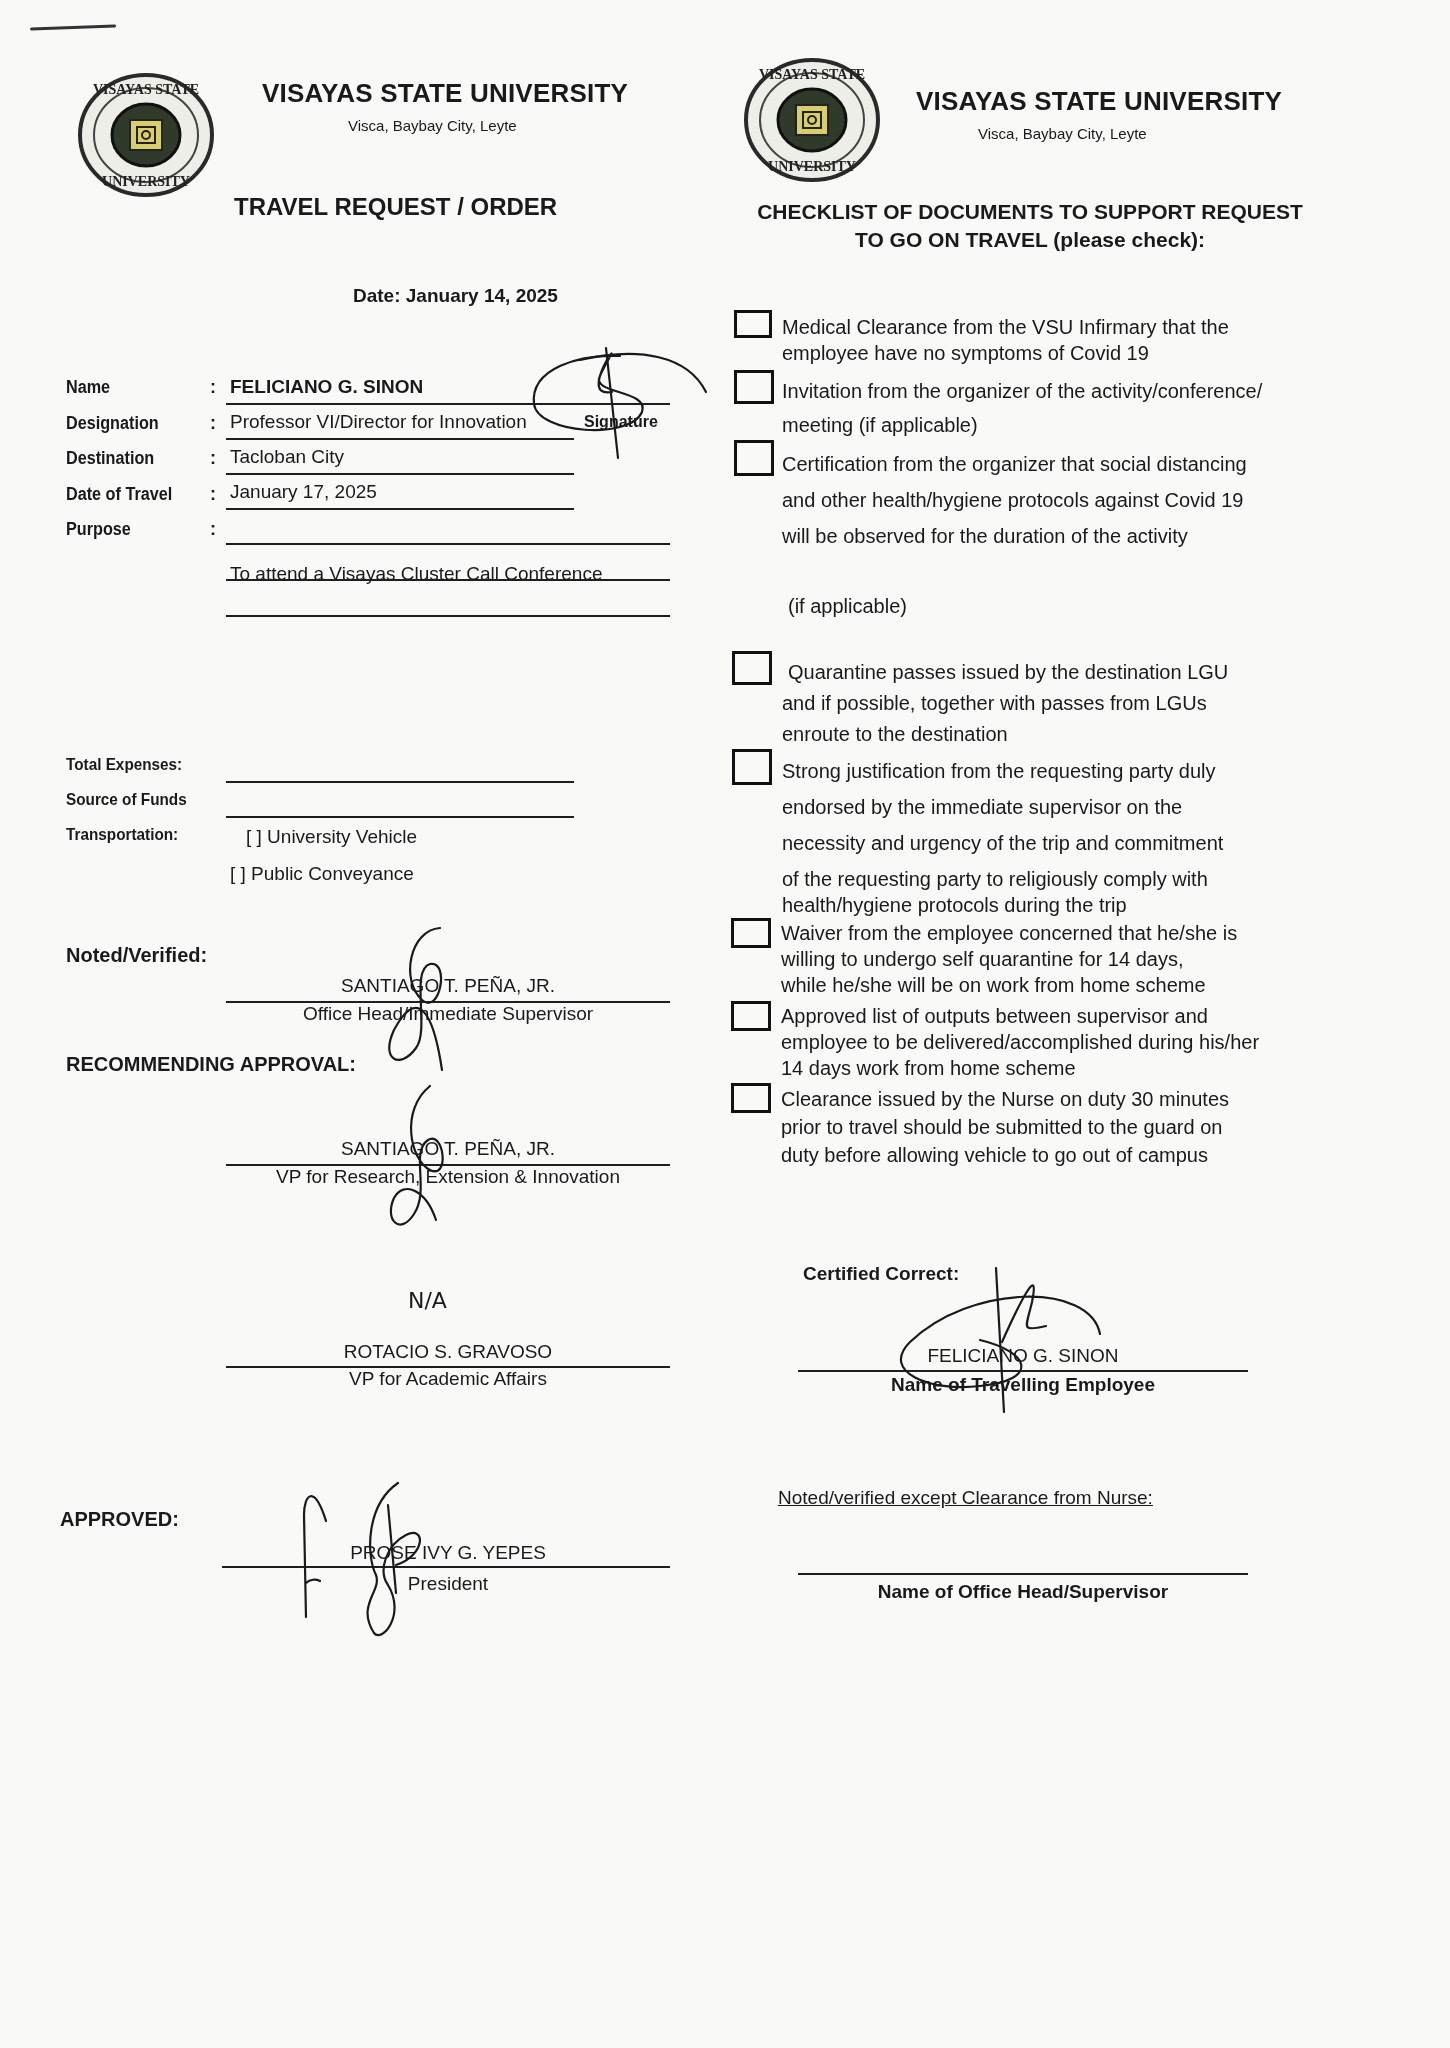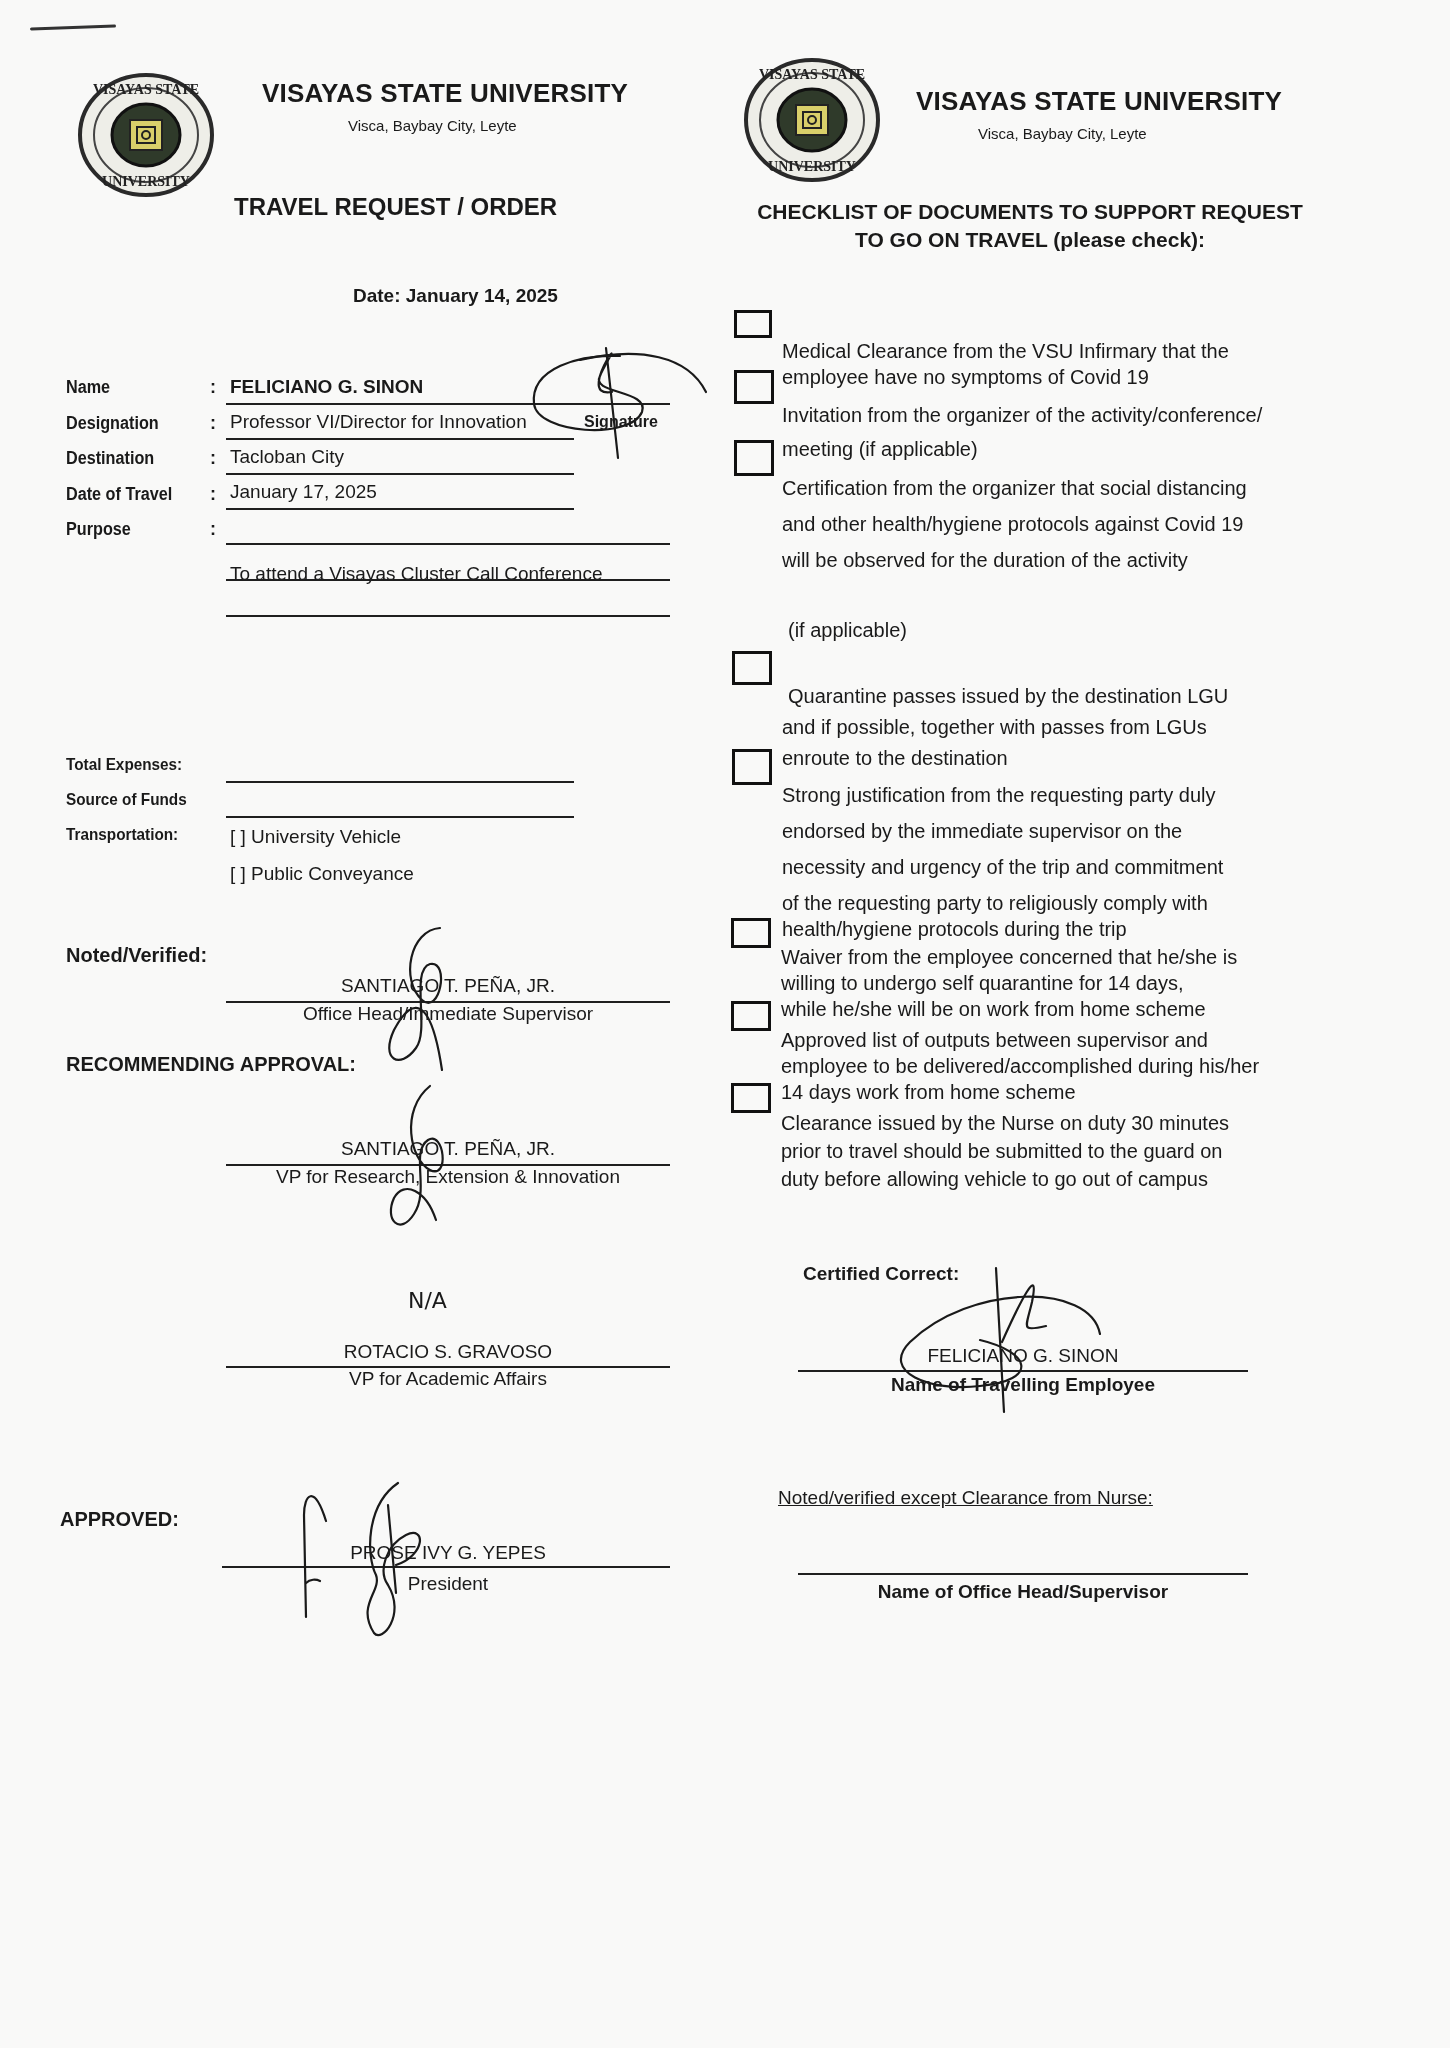--- a/index.html
+++ b/index.html
@@ -23,21 +23,21 @@
     .fval { font-size:19px; }
     .fval.b { font-weight:bold; }
     .line { height:2px; background:#1f1f1f; }
 
     .sec { font-size:20px; font-weight:bold; }
     .signame { font-size:19px; font-weight:normal; text-align:center; }
     .sigtitle { font-size:19px; text-align:center; }
 
     .ck-title { font-size:21px; font-weight:bold; text-align:center; line-height:28px; }
     .ck-box { width:38px; height:28px; border:3px solid #111; box-sizing:border-box; }
-    .ck-text { font-size:20px; line-height:26px;margin-top:24px; }
+    .ck-text { font-size:20px; line-height:26px; }
 
     .sigstroke { fill:none; stroke:#1a1a1a; stroke-width:2.2; stroke-linecap:round; }
     .na { font-size:22px; font-family:"DejaVu Sans", sans-serif; }
     .underline { text-decoration:underline; }
   </style>
 </head>
 <body>
 
 <div class="abs topmark"></div>
 
@@ -90,21 +90,21 @@
   <path class="sigstroke" d="M100 20 C 60 18, 10 32, 14 68 C 18 98, 110 104, 122 76 C 130 54, 70 58, 80 40 C 84 30, 98 8, 88 22 C 80 36, 70 60, 92 56"></path>
   <path class="sigstroke" d="M86 12 L 98 122"></path>
   <path class="sigstroke" d="M60 24 C 120 10, 168 20, 186 56"></path>
 </svg>
 
 <div class="abs flabel" style="left:66px;top:755px;font-size:17px;">Total Expenses:</div>
 <div class="abs line" style="left:226px;top:781px;width:348px;"></div>
 <div class="abs flabel" style="left:66px;top:790px;font-size:17px;">Source of Funds</div>
 <div class="abs line" style="left:226px;top:816px;width:348px;"></div>
 <div class="abs flabel" style="left:66px;top:825px;font-size:17px;">Transportation:</div>
-<div class="abs fval" style="left:230px;top:826px;">[ ] University Vehicle</div>
+<div class="abs fval" style="left:246px;top:826px;">[ ] University Vehicle</div>
 <div class="abs fval" style="left:230px;top:863px;">[ ] Public Conveyance</div>
 
 <div class="abs sec" style="left:66px;top:944px;">Noted/Verified:</div>
 <div class="abs signame" style="left:226px;top:975px;width:444px;">SANTIAGO T. PEÑA, JR.</div>
 <div class="abs line" style="left:226px;top:1001px;width:444px;"></div>
 <div class="abs sigtitle" style="left:226px;top:1003px;width:444px;">Office Head/Immediate Supervisor</div>
 <svg class="abs" style="left:370px;top:920px;width:110px;height:160px;">
   <path class="sigstroke" d="M70 8 C 40 10, 30 60, 52 80 C 70 96, 80 40, 60 44 C 40 50, 60 110, 46 128 C 30 150, 10 140, 24 110 C 40 80, 60 70, 72 150"></path>
 </svg>
 

